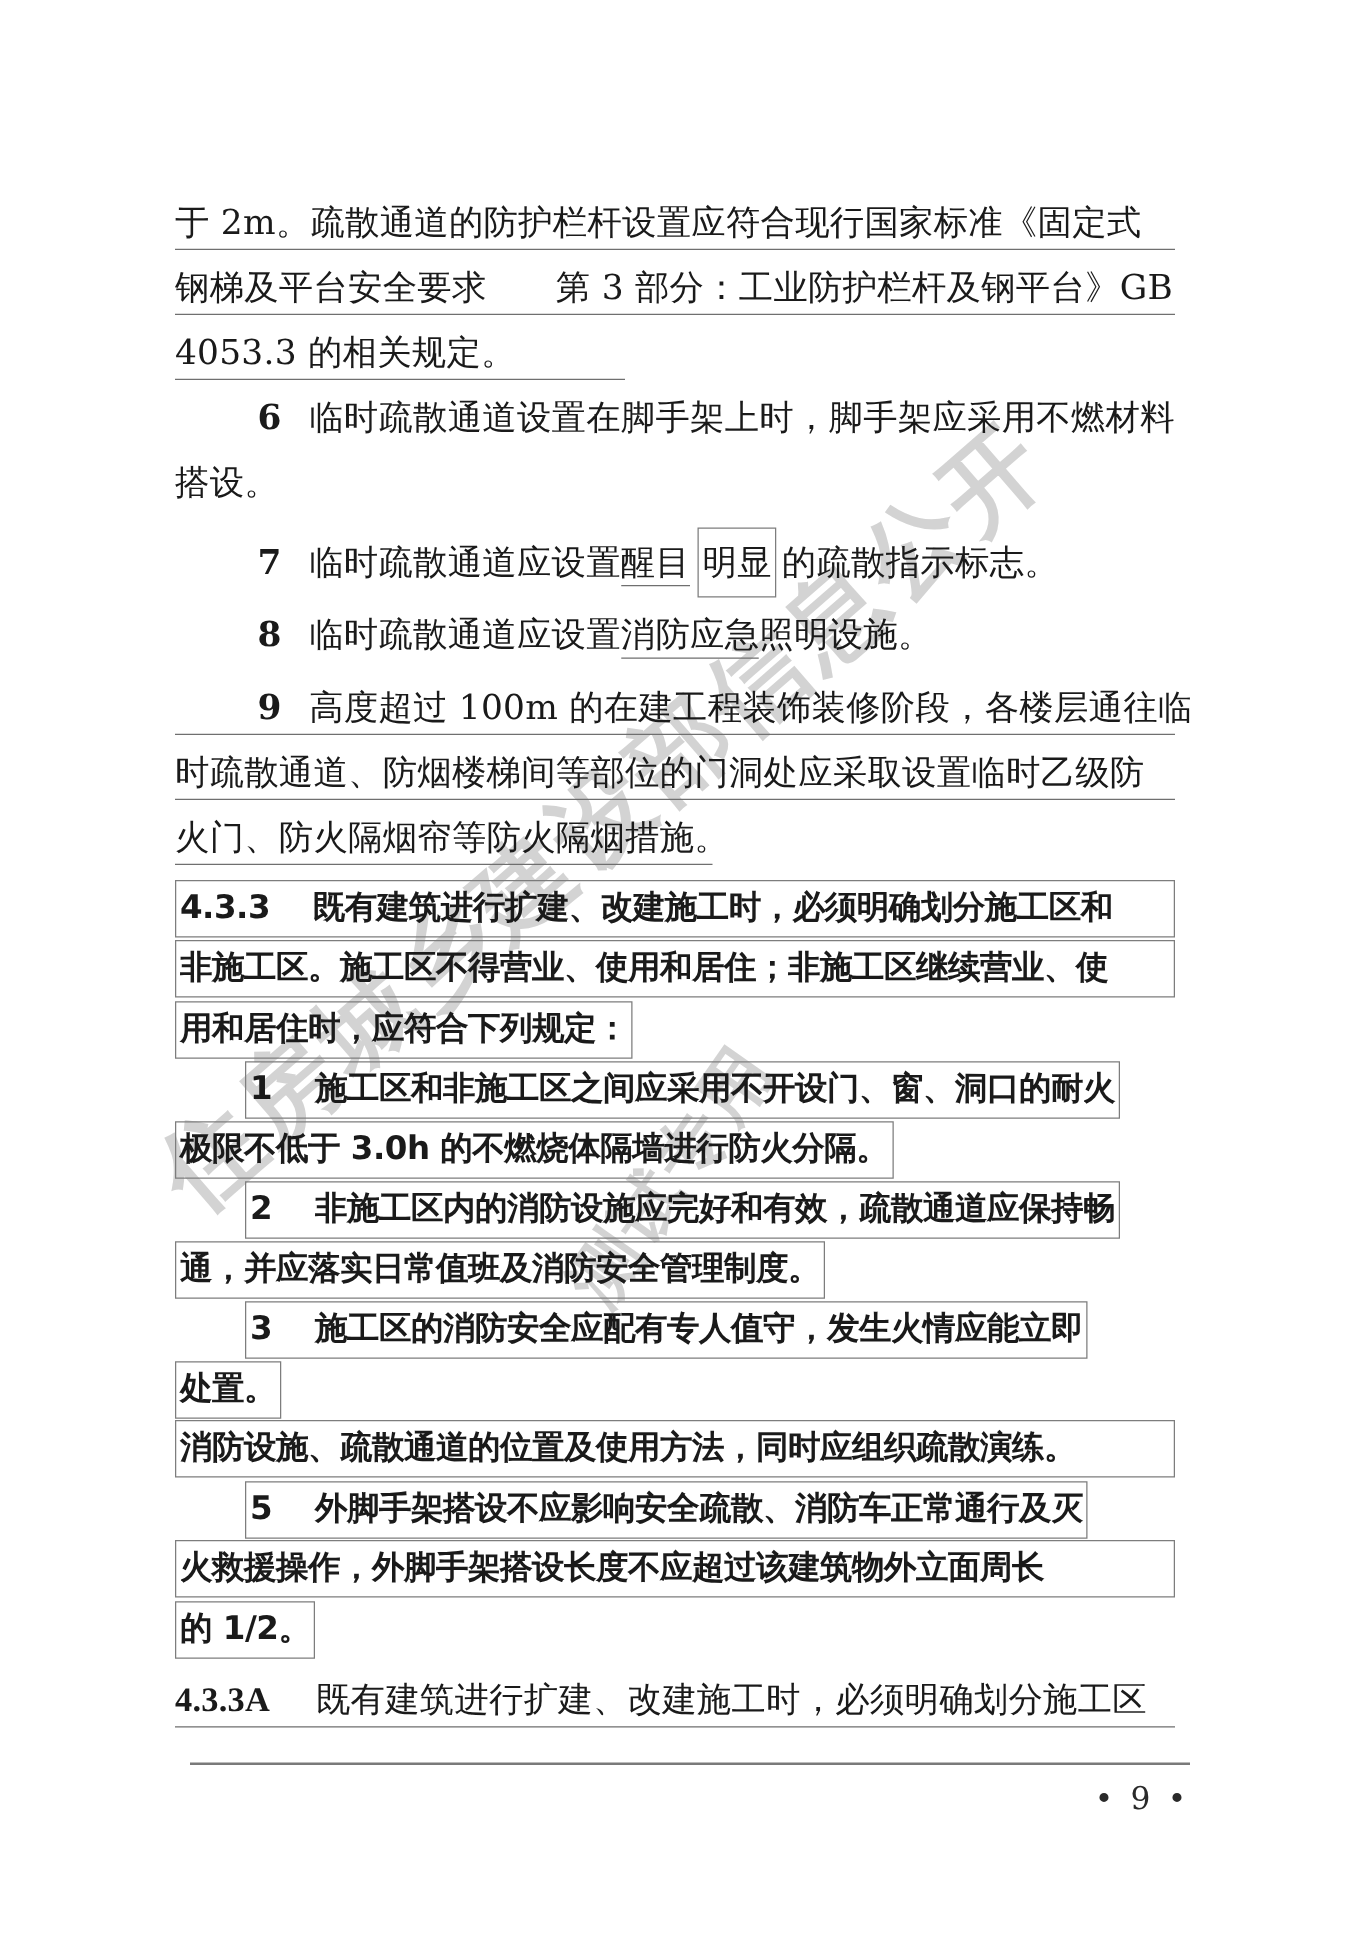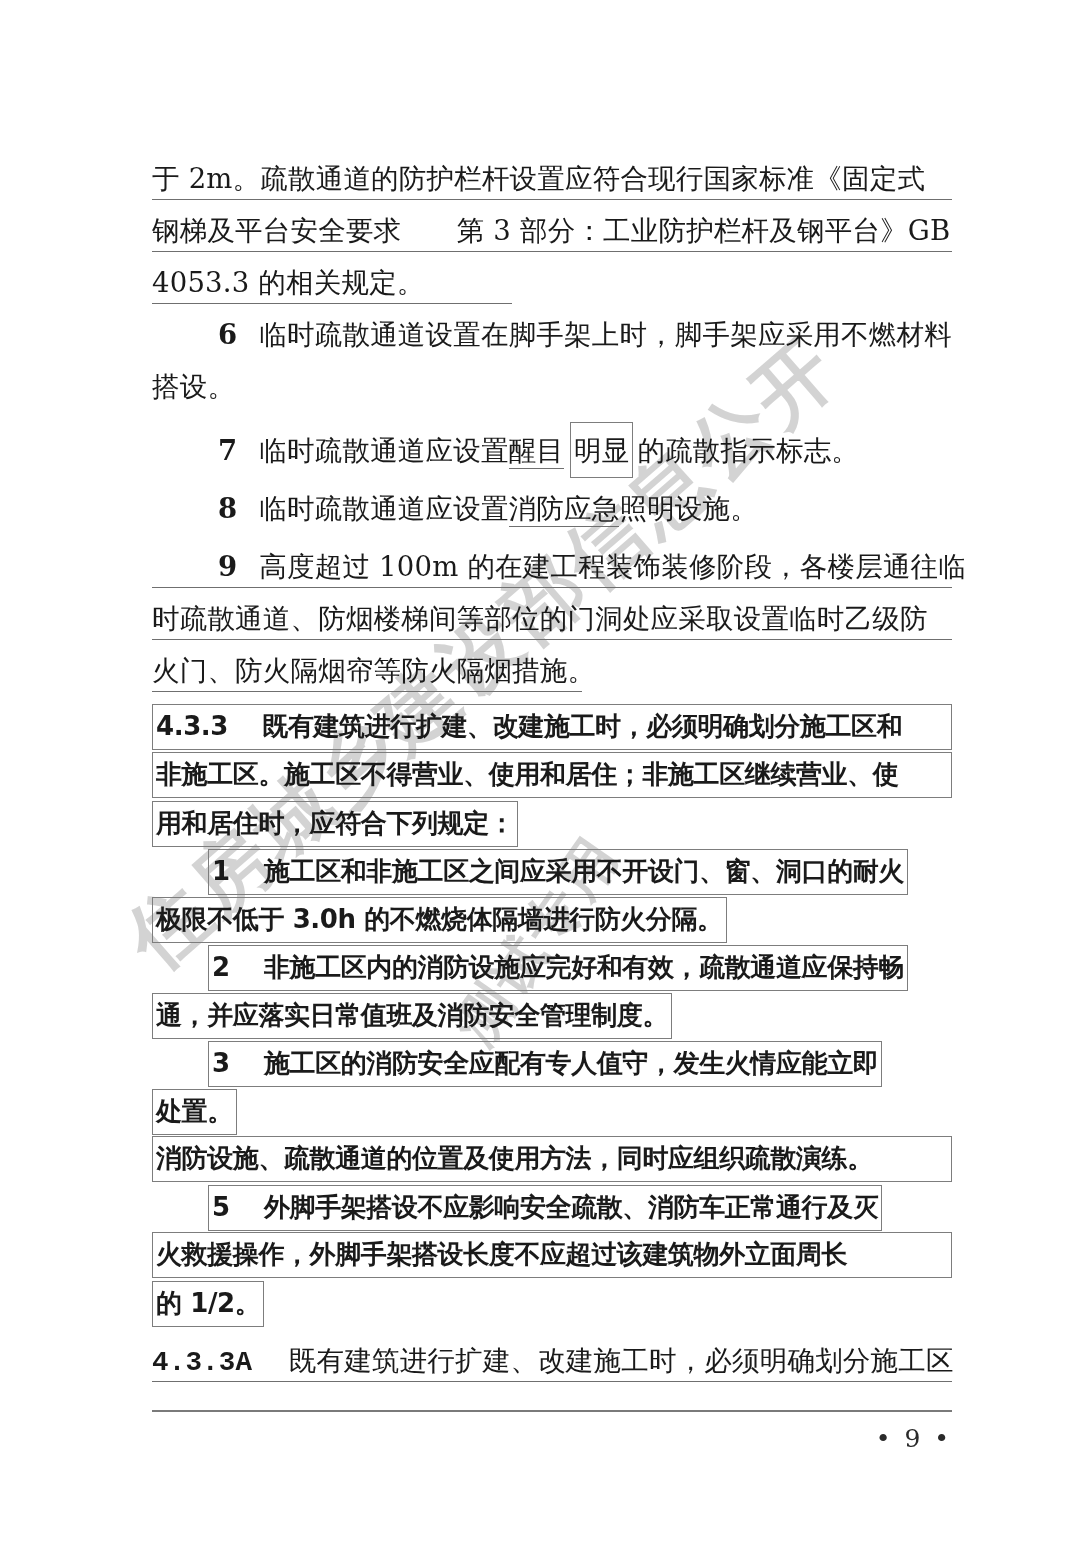--- a/index.html
+++ b/index.html
@@ -47,21 +47,21 @@
     font-size: 56px;
     left: 470px;
     top: 1000px;
     transform: rotate(-55deg);
     transform-origin: 0 50%;
   }
 
   
   #content {
     position: absolute;
-    left: 152px;
+    left: 140px;
     top: 152px;
     width: 800px;
     z-index: 2;
   }
 
   
   .line {
     position: relative;
     font-size: 27.5px;
     line-height: 52px;
@@ -121,21 +121,21 @@
   .uline {
     border-bottom: 1.5px solid #6f6f6f;
     padding-bottom: 2px;
     text-align: center;
   }
   .inbox {
     border: 1.5px solid #7d7d7d;
     padding: 11px 3px;
   }
   .lat {
-    font-family: Liberation Mono, monospace;
+    font-family: Liberation Serif, serif;
   }
 
   
   #footer-rule {
     position: absolute;
     left: 152px;
     right: 128px;
     top: 1410px;
     height: 1.5px;
     background: #7a7a7a;

